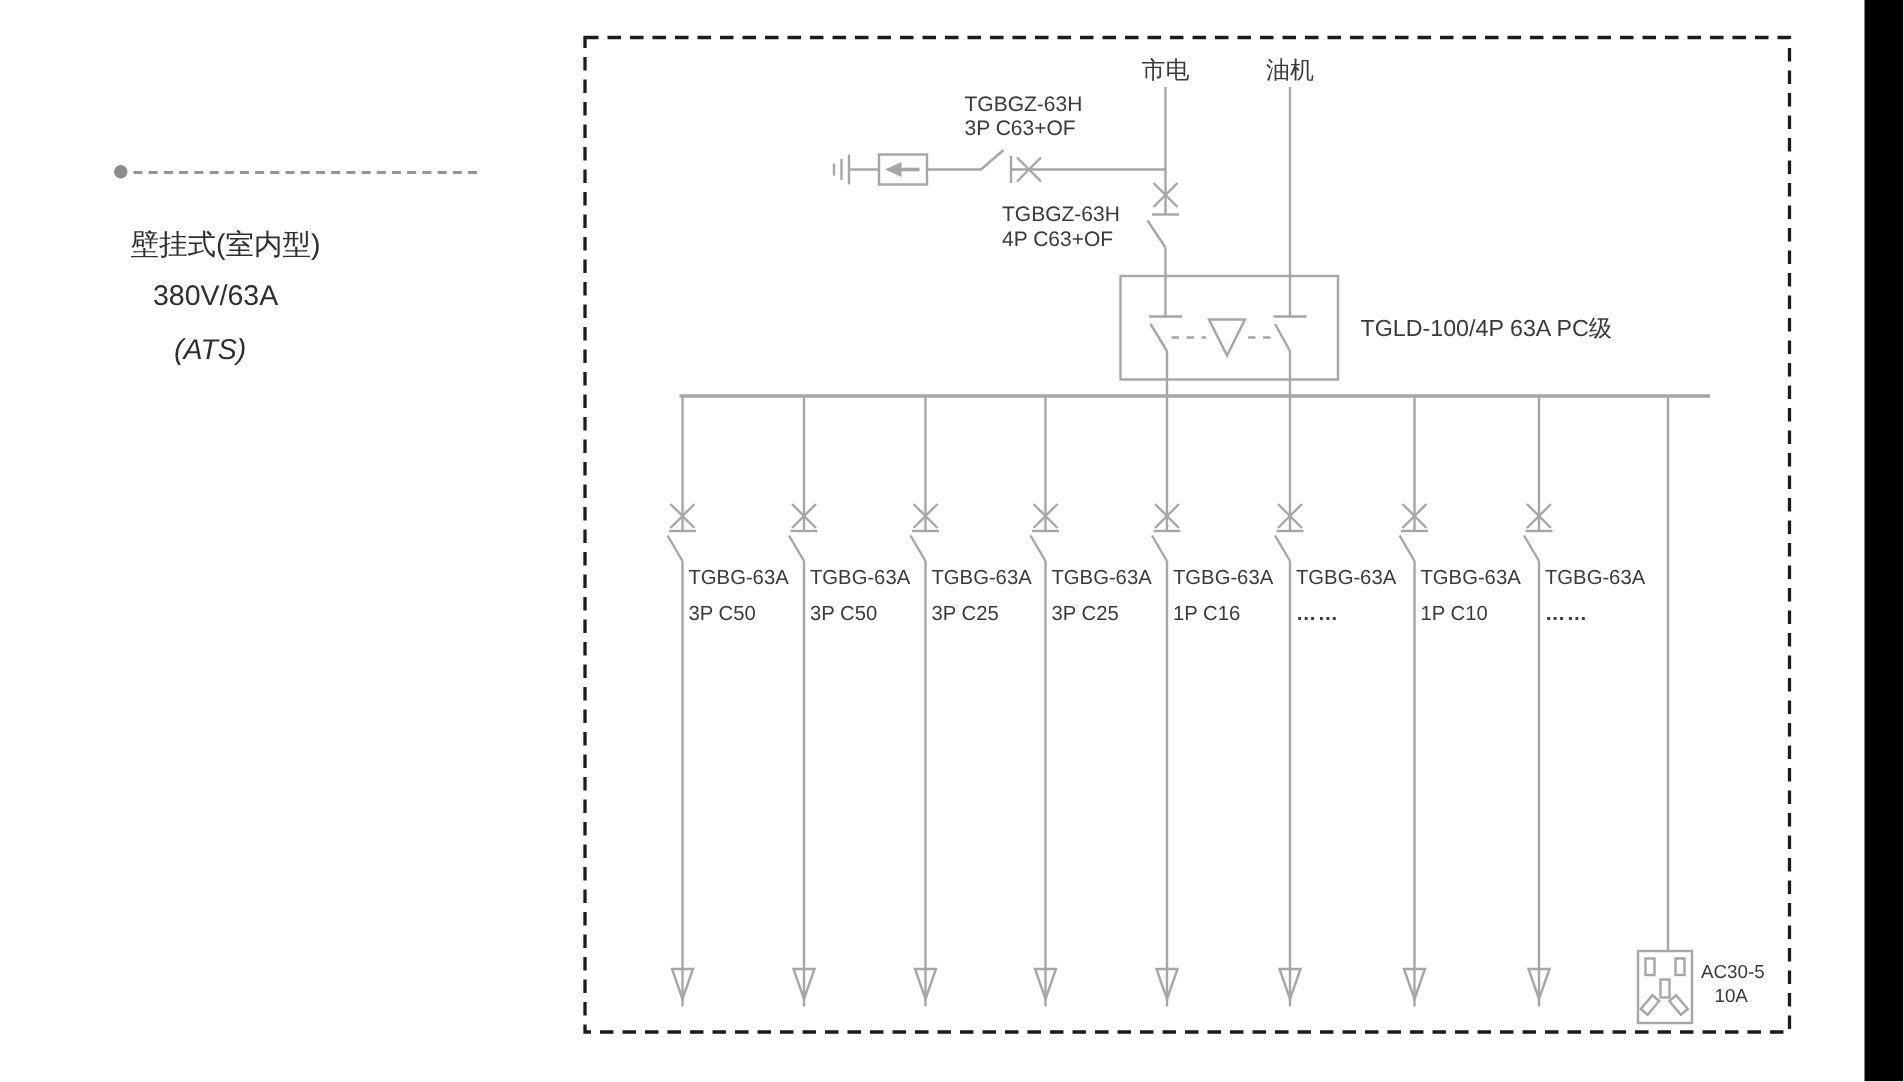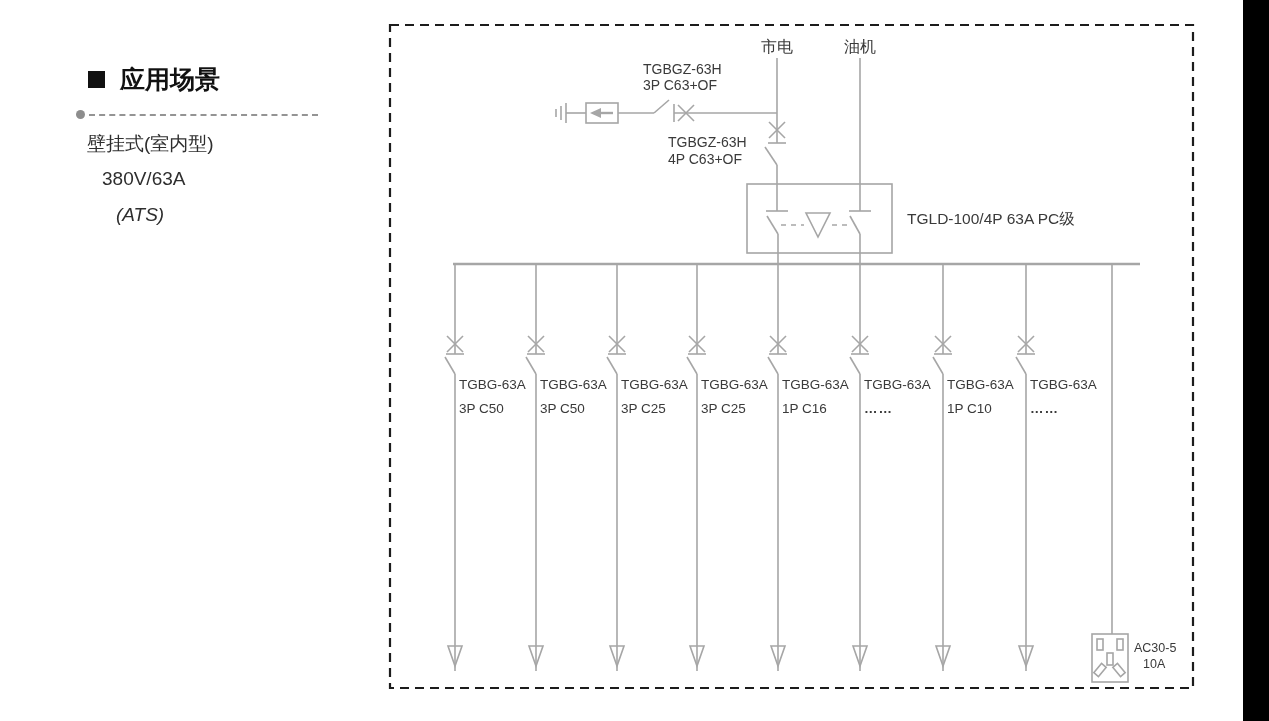--- a/index.html
+++ b/index.html
@@ -7,21 +7,21 @@
         font-family:"Liberation Sans","DejaVu Sans",sans-serif;}
   
   .right-band{position:absolute;top:0;right:0;width:26px;height:721px;background:#000;}
   
   .panel-title{position:absolute;left:88px;top:63px;display:flex;align-items:center;
                font-size:25px;font-weight:bold;color:#111;}
   .panel-title .sq{width:17px;height:17px;background:#111;display:inline-block;margin-right:15px;}
   .sep{position:absolute;left:76px;top:110px;width:242px;display:flex;align-items:center;}
   .sep .dot{width:9px;height:9px;border-radius:50%;background:#8d8d8d;flex:0 0 auto;}
   .sep .dashes{flex:1;border-top:2px dashed #949494;margin-left:4px;}
-  .panel-line{position:absolute;color:#2e2e2e;font-size:19px;white-space:nowrap;}
+  .panel-line{position:absolute;color:#2e2e2e;font-size:19px;white-space:nowrap;margin-top:19px;}
   .pl1{left:87px;top:131px;}
   .pl2{left:102px;top:168px;}
   .pl3{left:116px;top:204px;font-style:italic;}
   
   svg{position:absolute;left:0;top:0;}
   svg text{font-family:"Liberation Sans","DejaVu Sans",sans-serif;fill:#3a3a3a;}
   .lbl{font-size:13.5px;}
   .lbl-md{font-size:14px;}
   .lbl-lg{font-size:15.5px;}
   .src{font-size:16px;}
@@ -30,24 +30,20 @@
   .wire-thick{stroke:#a6a6a6;stroke-width:2.4;fill:none;}
   .frame{stroke:#1c1c1c;stroke-width:2.2;fill:none;stroke-dasharray:9 6;}
 </style>
 </head>
 <body>
 
 <div id="page">
 
   <div class="right-band"></div>
 
-  <div class="panel-title">
-    <span class="sq"></span>
-    <span>应用场景</span>
-  </div>
   <div class="sep">
     <span class="dot"></span>
     <span class="dashes"></span>
   </div>
   <div class="panel-line pl1">壁挂式(室内型)</div>
   <div class="panel-line pl2">380V/63A</div>
   <div class="panel-line pl3">(ATS)</div>
 
   <svg width="1269" height="721" viewBox="0 0 1269 721">
 

